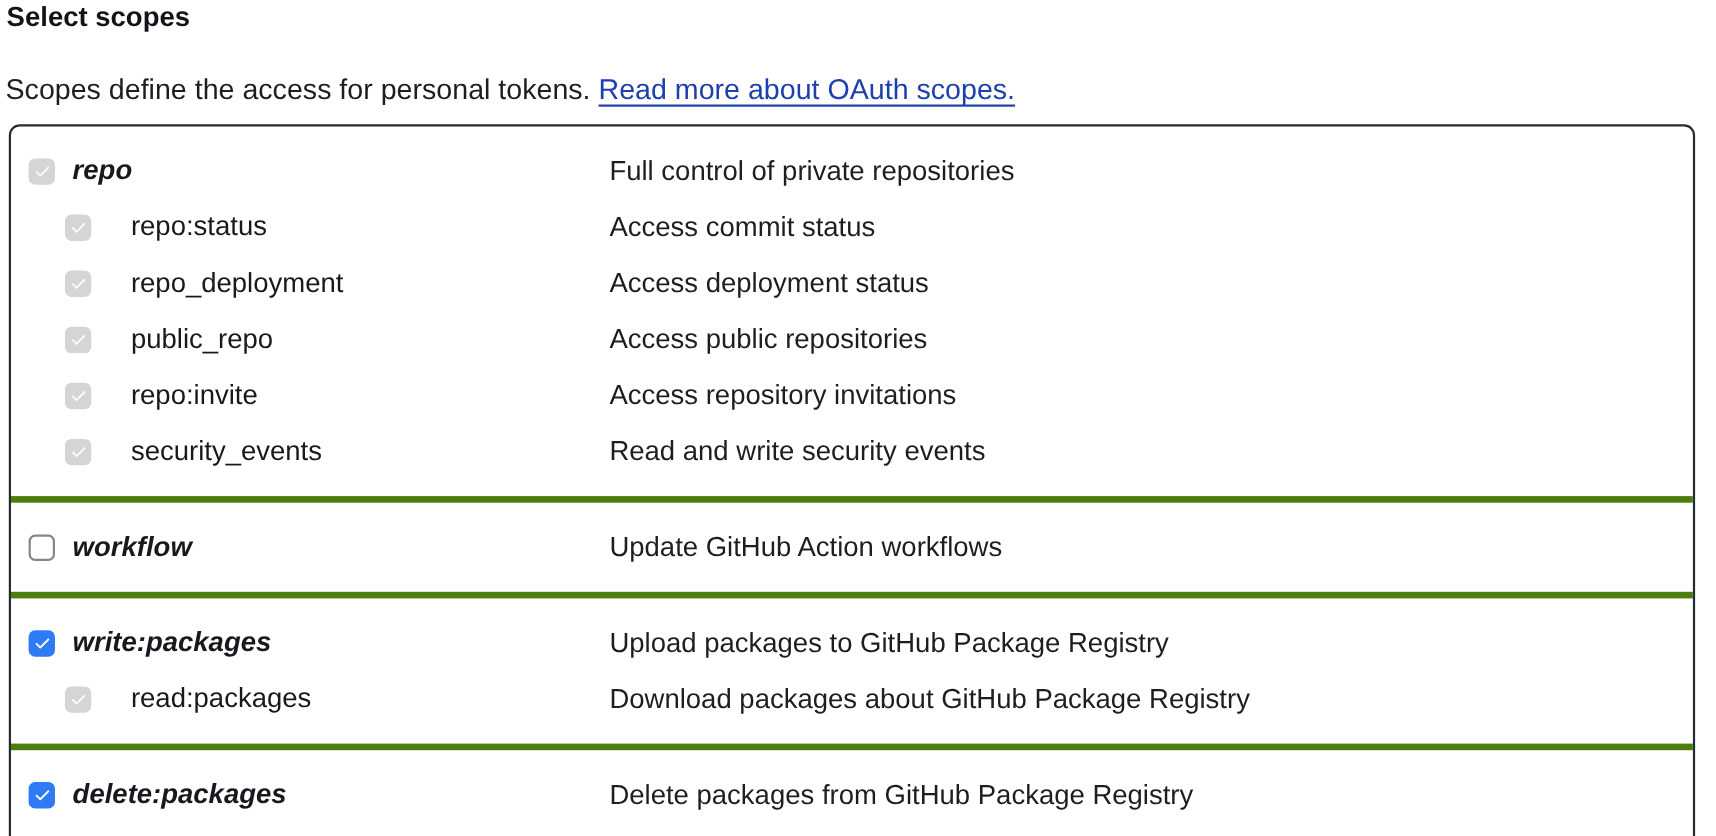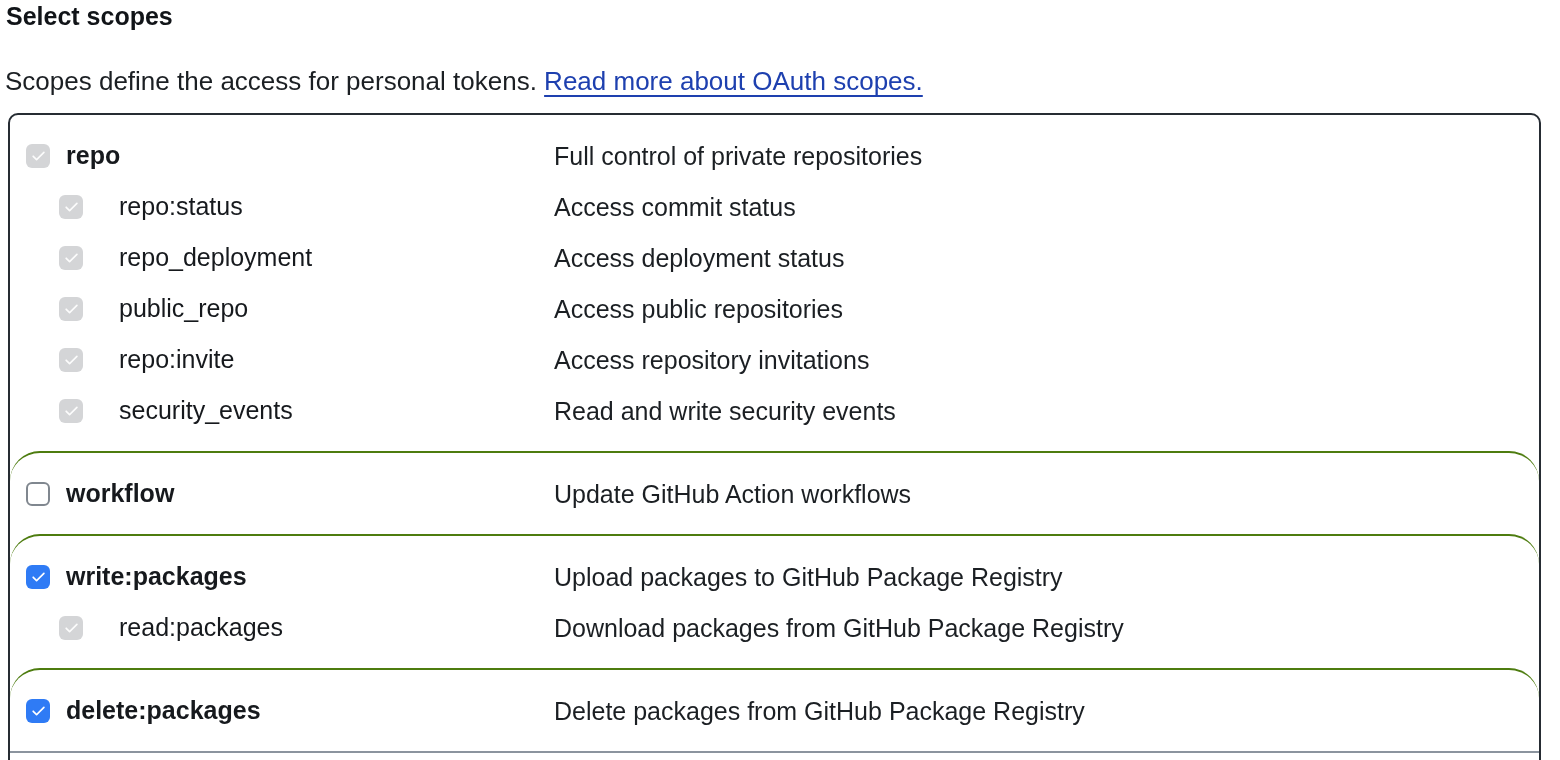--- a/index.html
+++ b/index.html
@@ -8,36 +8,36 @@
   .page { position:relative; width:1560px; height:760px; }
 
   .page-title { position:absolute; top:2px; left:6px; font-size:25px; font-weight:700; color:#111418; }
   .page-desc  { position:absolute; top:66px; left:5px; font-size:26px; font-weight:400; color:#1b1f23; }
   .oauth-link { color:#1e40af; text-decoration:underline; text-decoration-thickness:2px; text-underline-offset:5px; cursor:pointer; }
 
   .scopes-box { position:absolute; left:8px; top:113px; width:1533px; height:700px;
     background:#fff; border:2px solid #262c33; border-radius:10px; overflow:hidden; }
 
   .scope-group { padding:15px 0; }
-  .scope-group + .scope-group { border-top:2px solid #4d7c0f;border-radius:30px; }
+  .scope-group + .scope-group { border-top:6px solid #4d7c0f; }
   .next-group-partial { border-top:2px solid #8b949e; height:40px; }
 
   .scope-row { position:relative; height:51px; display:flex; align-items:center; padding-left:16px; }
   .scope-row.nested { padding-left:49px;gap:20px; }
 
   .checkbox { width:24px; height:24px; border-radius:6px; flex:0 0 24px;
     display:flex; align-items:center; justify-content:center; }
   .checkbox.checked { background:#2f7bf5; }
   .checkbox.checked-disabled { background:#d4d5d7; }
   .checkbox.unchecked { background:#fff; border:2px solid #80878f; }
   .checkbox svg { display:block; }
   .checkbox.checked-disabled svg path { fill:#ffffff; fill-opacity:0.92; }
 
   .scope-label { margin-left:16px; font-size:25px; color:#16191d; white-space:nowrap; }
-  .scope-label.bold { font-weight:700; }
+  .scope-label.bold { font-weight:700;font-style:italic; }
 
   .scope-desc { position:absolute; left:544px; top:50%; transform:translateY(-50%);
     font-size:25px; color:#1b1f23; white-space:nowrap; }
 </style>
 </head>
 <body>
 
 <div class="page">
   <h2 class="page-title">Select scopes</h2>
   <p class="page-desc">
@@ -119,21 +119,21 @@
           <span class="scope-label bold">write:packages</span>
           <span class="scope-desc">Upload packages to GitHub Package Registry</span>
         </div>
         <div class="scope-row nested">
           <span class="checkbox checked-disabled">
             <svg width="18" height="18" viewBox="0 0 16 16">
               <path fill="#ffffff" d="M13.78 4.22a.75.75 0 0 1 0 1.06l-6.5 6.5a.75.75 0 0 1-1.06 0l-3-3a.75.75 0 1 1 1.06-1.06l2.47 2.47 5.97-5.97a.75.75 0 0 1 1.06 0Z"></path>
             </svg>
           </span>
           <span class="scope-label">read:packages</span>
-          <span class="scope-desc">Download packages from GitHub Package Registry</span>
+          <span class="scope-desc">Download packages about GitHub Package Registry</span>
         </div>
       </div>
       <div class="scope-group">
         <div class="scope-row">
           <span class="checkbox checked">
             <svg width="18" height="18" viewBox="0 0 16 16">
               <path fill="#ffffff" d="M13.78 4.22a.75.75 0 0 1 0 1.06l-6.5 6.5a.75.75 0 0 1-1.06 0l-3-3a.75.75 0 1 1 1.06-1.06l2.47 2.47 5.97-5.97a.75.75 0 0 1 1.06 0Z"></path>
             </svg>
           </span>
           <span class="scope-label bold">delete:packages</span>

